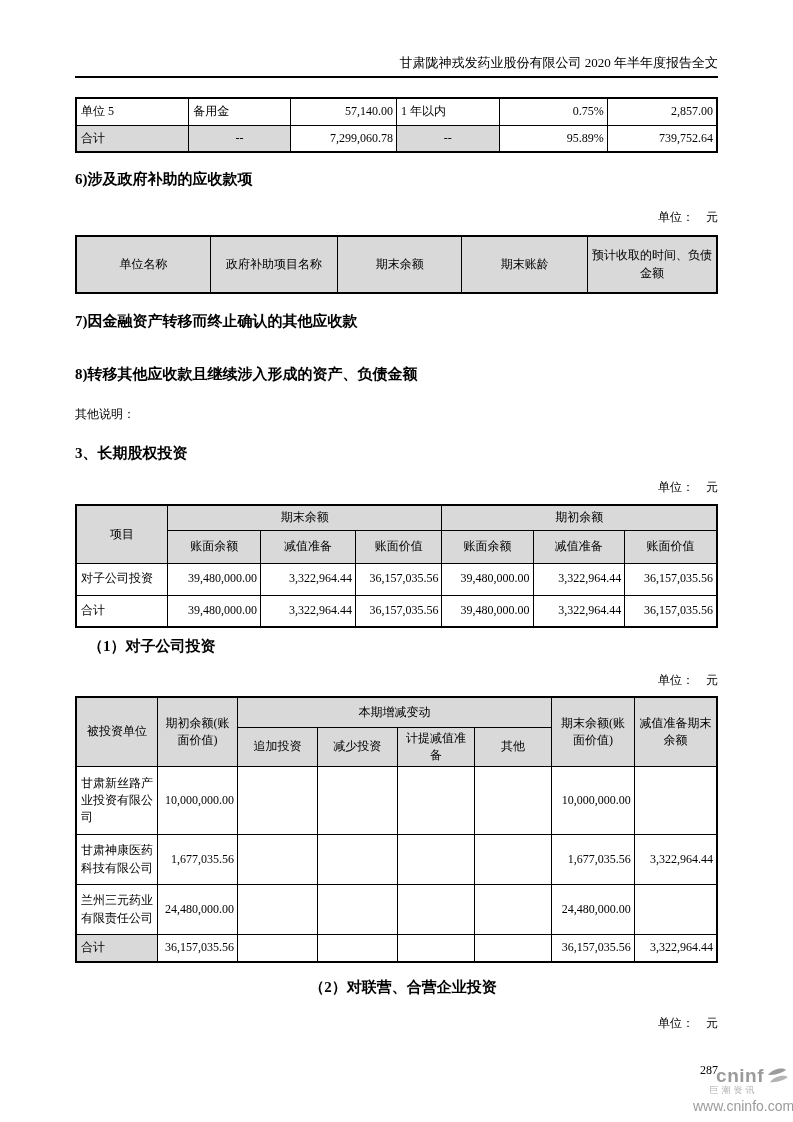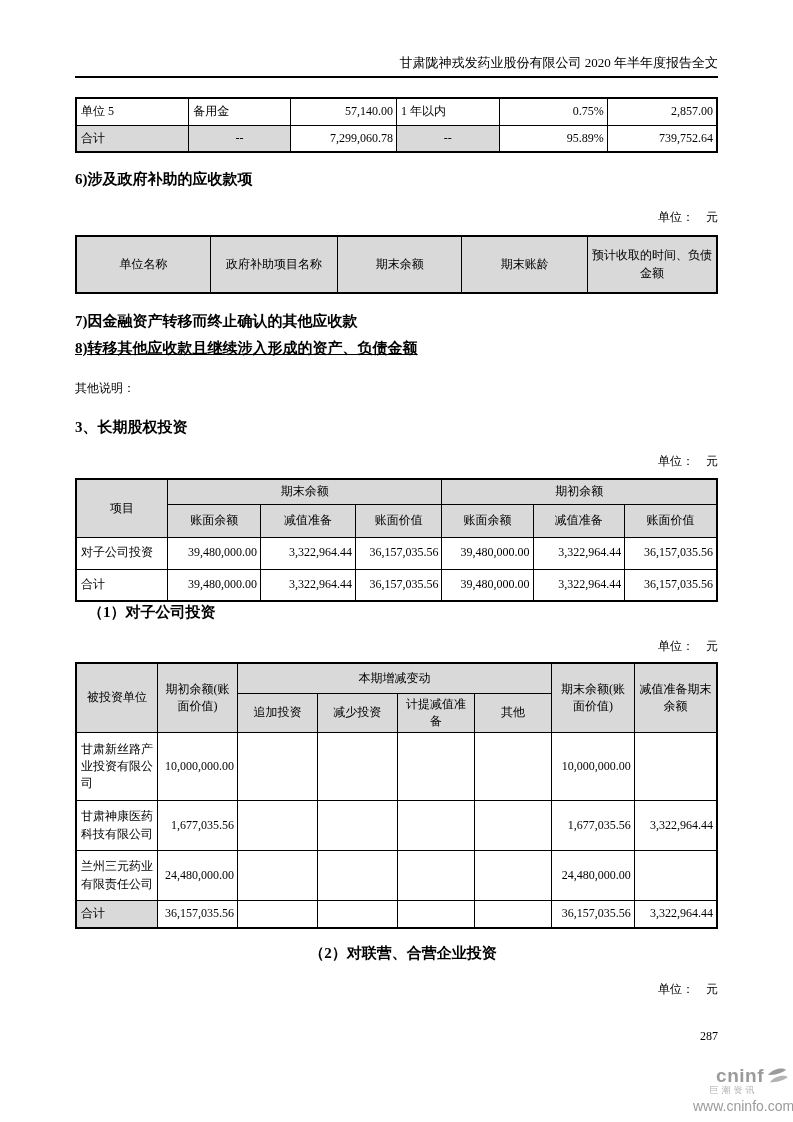--- a/index.html
+++ b/index.html
@@ -65,26 +65,26 @@
     margin-top:32px;
   }
 
   .tbl-carryover { margin-top:19px;border-radius:26px; }
   .tbl-carryover td { height:27px; }
   .h-gov { margin-top:16px; }
   .u-gov { margin-top:20px; }
   .tbl-gov { margin-top:10px; }
   .tbl-gov td { height:57px; }
   .h-7 { margin-top:17px; }
-  .h-8 { margin-top:7px;text-decoration:underline; }
+  .h-8 { margin-top:33px; }
   .note-other { margin-top:22px; }
   .h-lt { margin-top:21px; }
   .u-lt { margin-top:16px; }
   .tbl-lt { margin-top:9px; }
-  .h-sub1 { margin-top:0; }
+  .h-sub1 { margin-top:8px; }
   .u-sub1 { margin-top:16px; }
   .tbl-sub { margin-top:8px; }
   .h-sub2 { margin-top:14px;text-align:center; }
   .u-sub2 { margin-top:18px; }
 
   .cninfo-logo {
     position:absolute;
     right:5px; bottom:8px;
     text-align:center;
     font-family:"Liberation Sans","DejaVu Sans",sans-serif;

